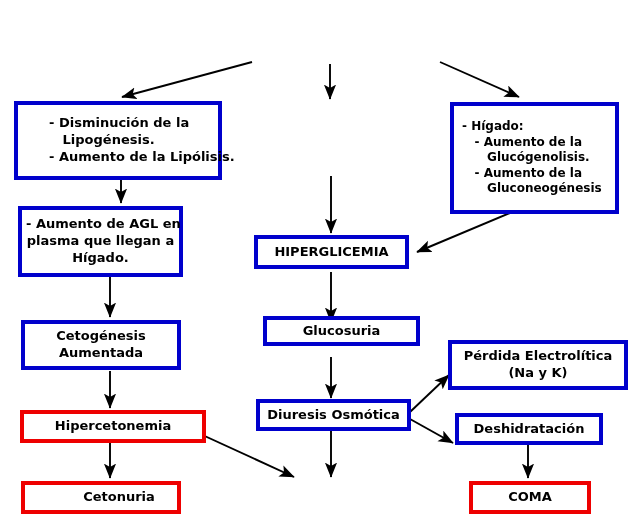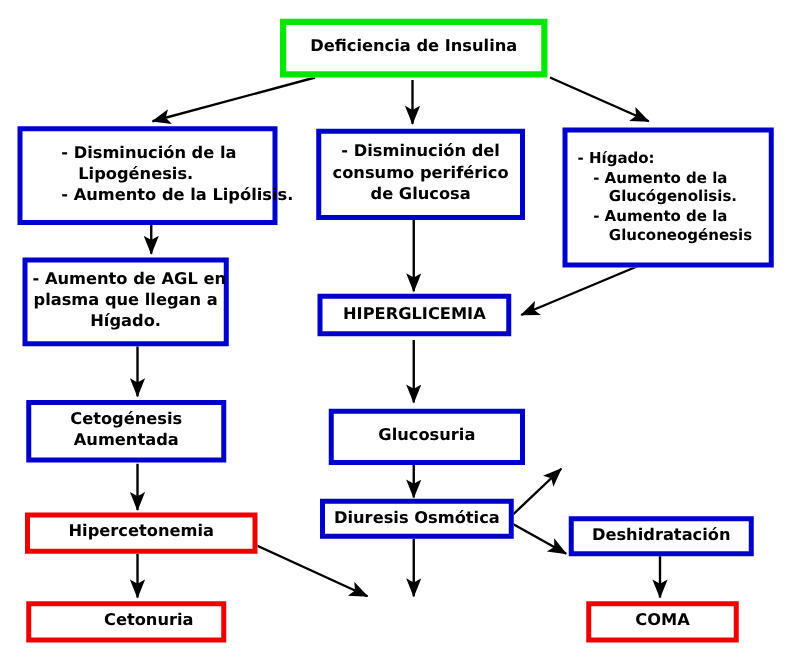--- a/index.html
+++ b/index.html
@@ -93,35 +93,27 @@
       <line x1="331" y1="429" x2="331" y2="477"></line>
 
       <line x1="410" y1="412" x2="449" y2="375"></line>
 
       <line x1="410" y1="419" x2="453" y2="443"></line>
 
       <line x1="528" y1="444" x2="528" y2="478"></line>
     </g>
   </svg>
 
-  <div class="node c-green align-center pad-c fs13" style="left:224px; top:15px; width:214px; height:47px;">
-    <span class="txt">Deficiencia de Insulina</span>
-  </div>
 
   <div class="node c-blue align-left pad-l fs13" style="left:14px; top:101px; width:208px; height:79px;padding-left:31px;">
     <span class="txt">- Disminución de la
    Lipogénesis.
 - Aumento de la Lipólisis.</span>
   </div>
 
-  <div class="node c-blue align-center pad-c fs13" style="left:253px; top:103px; width:167px; height:73px;">
-    <span class="txt">- Disminución del
-consumo periférico
-de Glucosa</span>
-  </div>
 
   <div class="node c-blue align-left pad-l fs12" style="left:450px; top:102px; width:169px; height:112px;">
     <span class="txt">- Hígado:
    - Aumento de la
       Glucógenolisis.
    - Aumento de la
       Gluconeogénesis</span>
   </div>
 
   <div class="node c-blue align-center pad-c fs13" style="left:18px; top:206px; width:165px; height:71px;">
@@ -132,24 +124,28 @@
 
   <div class="node c-blue align-center pad-c fs13" style="left:254px; top:235px; width:155px; height:34px;">
     <span class="txt">HIPERGLICEMIA</span>
   </div>
 
   <div class="node c-blue align-center pad-c fs13" style="left:21px; top:320px; width:160px; height:50px;">
     <span class="txt">Cetogénesis
 Aumentada</span>
   </div>
 
-  <div class="node c-blue align-center pad-c fs13" style="left:263px; top:327px; width:157px; height:45px;">
+  <div class="node c-blue align-center pad-c fs13" style="left:263px; top:316px; width:157px; height:30px;">
     <span class="txt">Glucosuria</span>
   </div>
 
+  <div class="node c-blue align-center pad-c fs13" style="left:448px; top:340px; width:180px; height:50px;">
+    <span class="txt">Pérdida Electrolítica
+(Na y K)</span>
+  </div>
 
   <div class="node c-red align-center pad-c fs13" style="left:20px; top:410px; width:186px; height:33px;">
     <span class="txt">Hipercetonemia</span>
   </div>
 
   <div class="node c-blue align-center pad-c fs13" style="left:455px; top:413px; width:148px; height:32px;">
     <span class="txt">Deshidratación</span>
   </div>
 
   <div class="node c-blue align-center pad-c fs13" style="left:256px; top:399px; width:155px; height:32px;">

